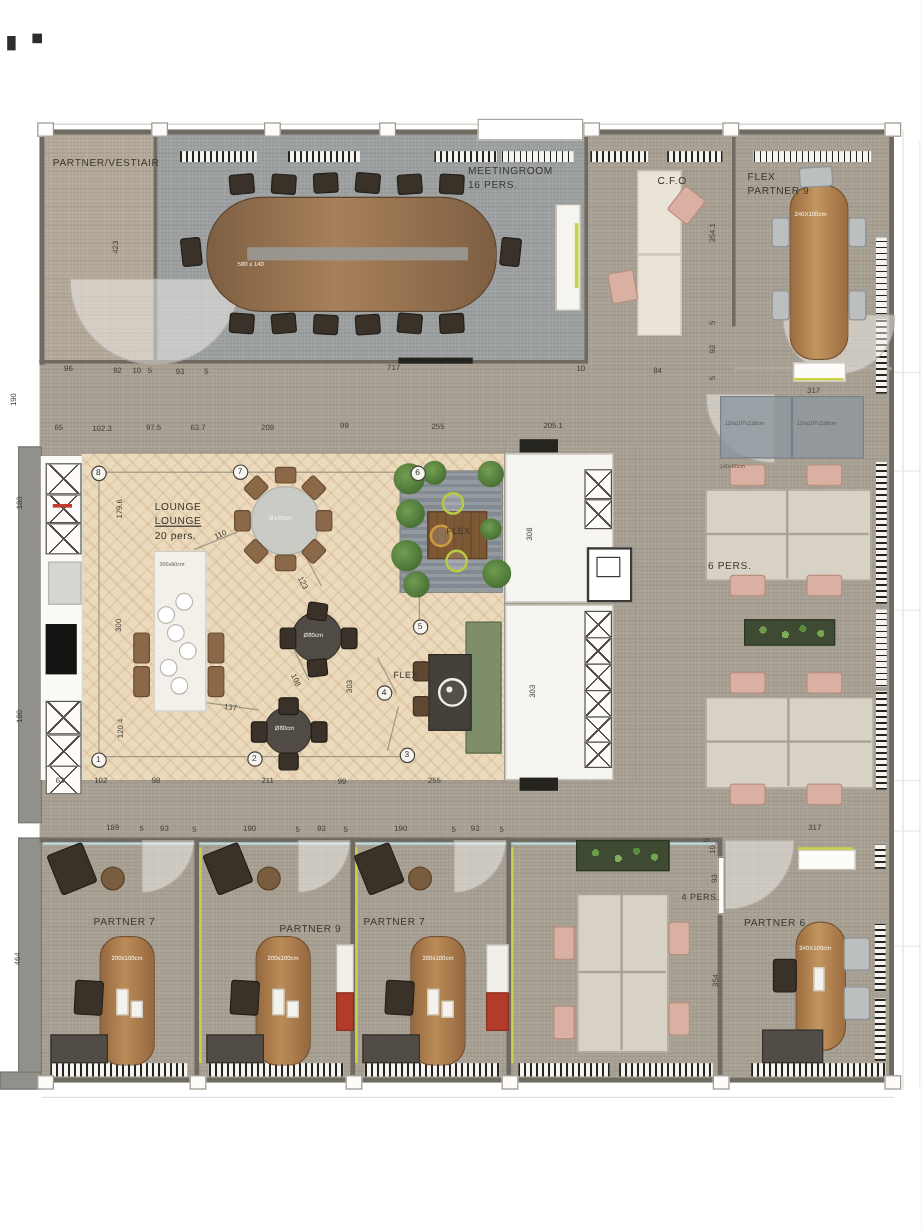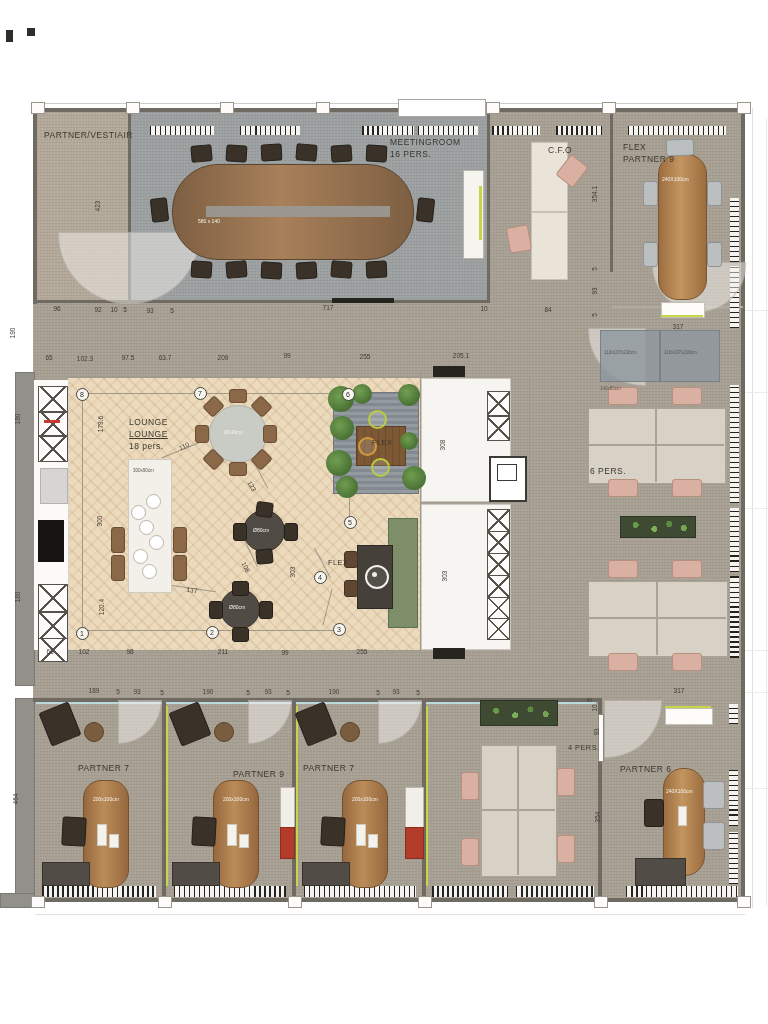--- a/index.html
+++ b/index.html
@@ -353,21 +353,21 @@
       <div class="abs blob" style="left: 402px; top: 466px; width: 24px; height: 24px;"></div>
       <div class="abs blob" style="left: 400px; top: 432px; width: 18px; height: 18px;"></div>
       <span class="room" style="left: 44px; top: 130px;">PARTNER/VESTIAIR</span>
       <span class="room" style="left: 390px; top: 137px;">MEETINGROOM</span>
       <span class="room" style="left: 390px; top: 149px;">16 PERS.</span>
       <span class="room" style="left: 548px; top: 145px;">C.F.O</span>
       <span class="room" style="left: 623px; top: 142px;">FLEX</span>
       <span class="room" style="left: 623px; top: 154px;">PARTNER 9</span>
       <span class="room" style="left: 129px; top: 417px;">LOUNGE</span>
       <span class="room" style="left: 129px; top: 429px; text-decoration: underline;">LOUNGE</span>
-      <span class="room" style="left: 129px; top: 441px;">18 pers.</span>
+      <span class="room" style="left: 129px; top: 441px;">20 pers.</span>
       <span class="room-sm" style="left: 372px; top: 438px;">FLEX</span>
       <span class="room-sm" style="left: 328px; top: 558px;">FLEX</span>
       <span class="room" style="left: 590px; top: 466px;">6 PERS.</span>
       <span class="room-sm" style="left: 568px; top: 743px;">4 PERS.</span>
       <span class="room" style="left: 78px; top: 763px;">PARTNER 7</span>
       <span class="room" style="left: 233px; top: 769px;">PARTNER 9</span>
       <span class="room" style="left: 303px; top: 763px;">PARTNER 7</span>
       <span class="room" style="left: 620px; top: 764px;">PARTNER 6</span>
       <span class="fl" style="left: 198px; top: 218px;">580 x 140</span>
       <span class="fl" style="left: 662px; top: 176px;">240X100cm</span>

